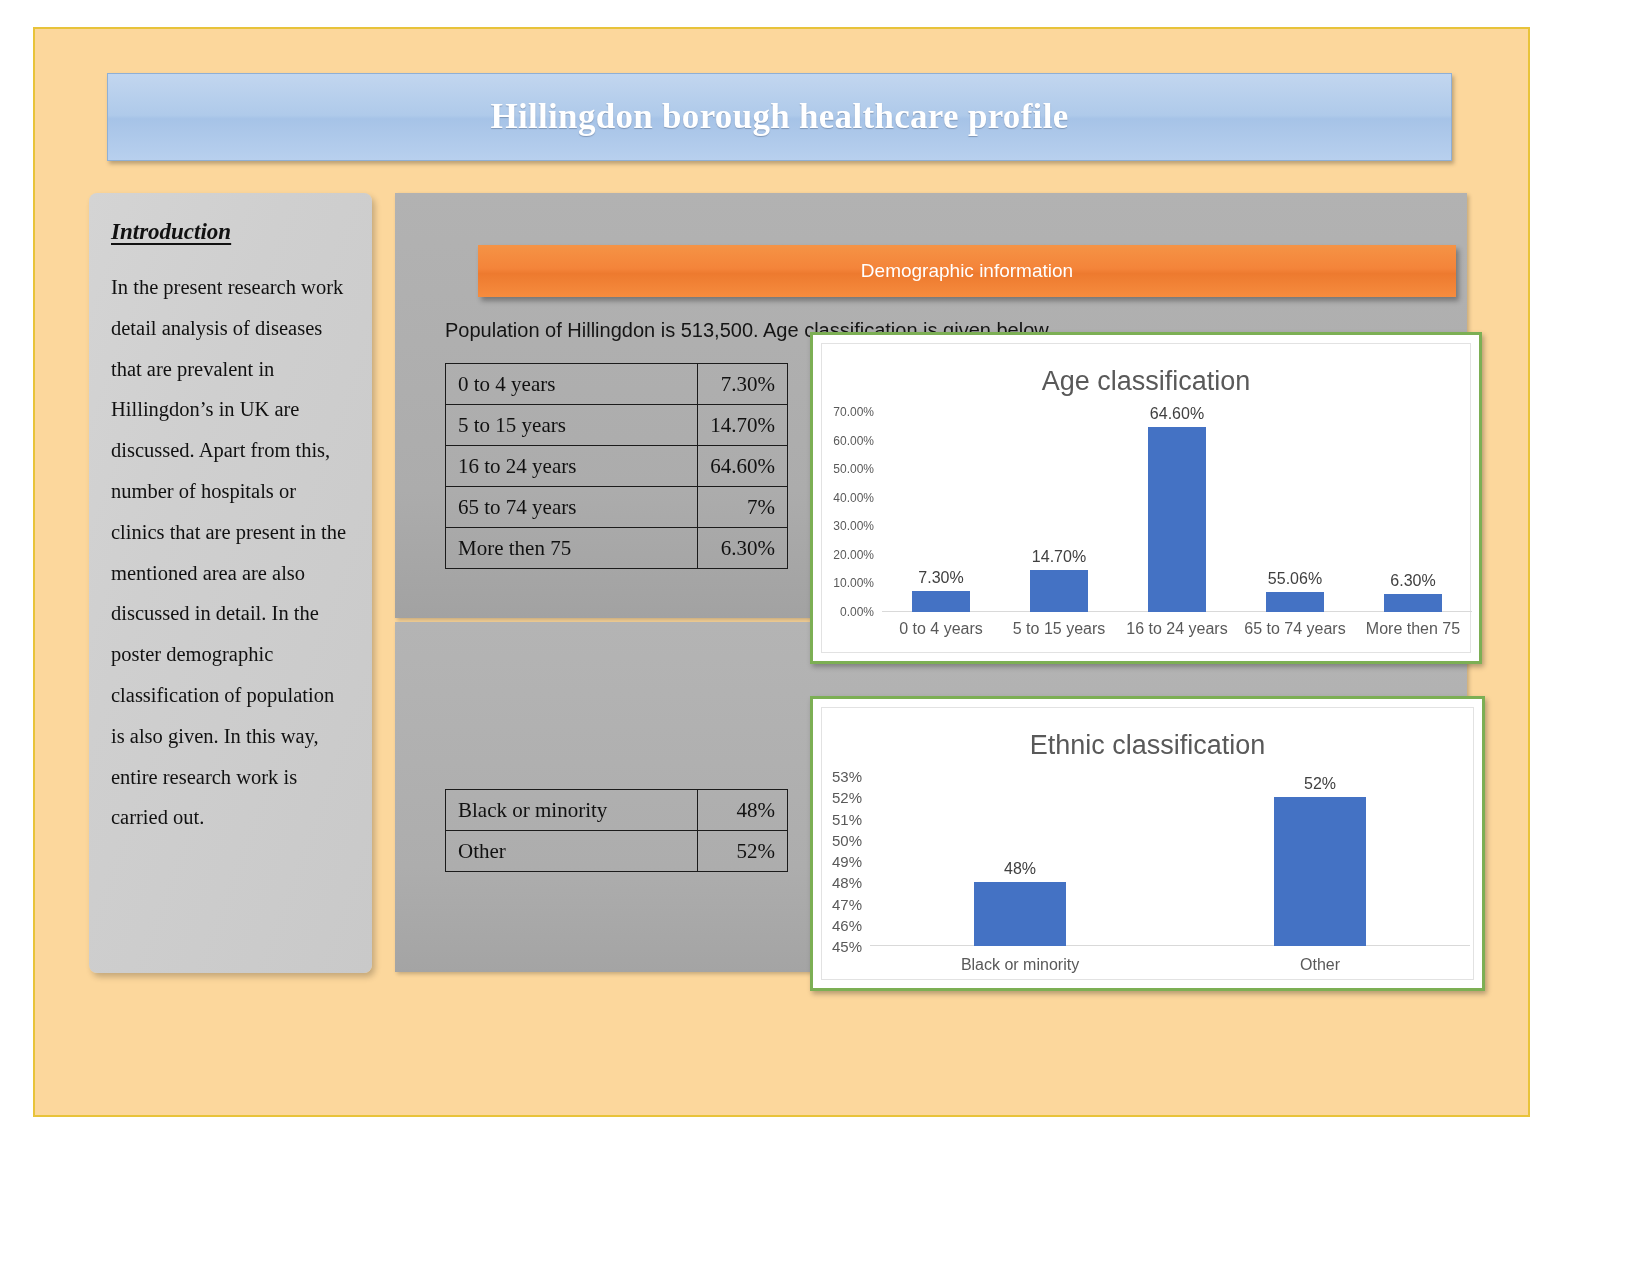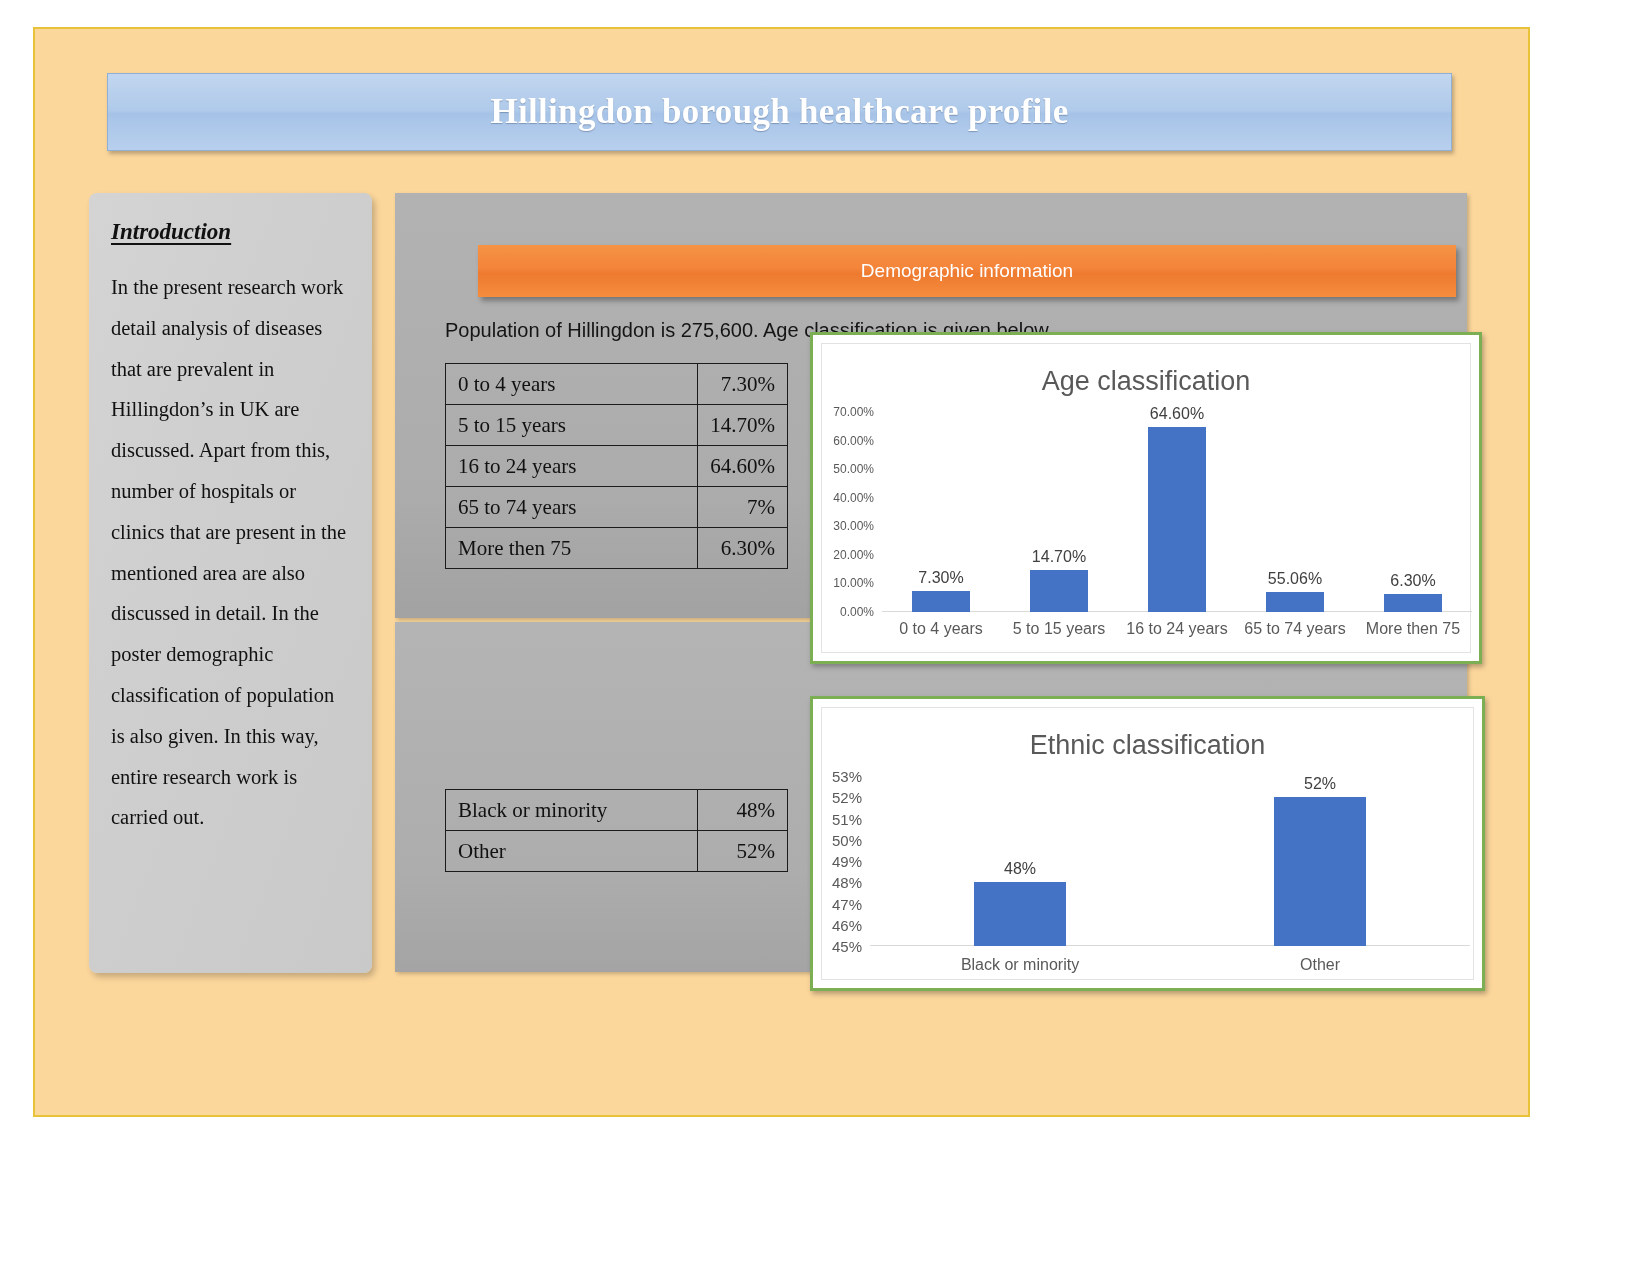--- a/index.html
+++ b/index.html
@@ -22,21 +22,21 @@
     background: #FCD79C;
     border: 2px solid #E8C33A;
   }
 
   
   #title-banner {
     position: absolute;
     left: 72px;
     top: 44px;
     width: 1345px;
-    height: 78px;
+    height: 88px;
     background: linear-gradient(180deg, #C2D6EF 0%, #AFCAEA 48%, #A6C3E7 52%, #B8D0EE 100%);
     border: 1px solid #8FAFD4;
     box-shadow: 2px 3px 4px rgba(0,0,0,0.25);
     display: flex;
     align-items: center;
     justify-content: center;
   }
   #title-banner .title-text {
     font-family: "Liberation Serif", serif;
     font-weight: bold;
@@ -267,21 +267,21 @@
   </div>
 
   <div id="panel-top"></div>
 
   <div id="panel-bottom"></div>
 
   <div id="demo-banner">
     <span class="banner-text">Demographic information</span>
   </div>
 
-  <div id="pop-caption">Population of Hillingdon is 275,600. Age classification is given below.</div>
+  <div id="pop-caption">Population of Hillingdon is 513,500. Age classification is given below.</div>
 
   <table class="data-table" id="age-table">
     <tbody>
       <tr>
         <td class="label-cell">0 to 4 years</td>
         <td class="value-cell">7.30%</td>
       </tr>
       <tr>
         <td class="label-cell">5 to 15 years</td>
         <td class="value-cell">14.70%</td>

